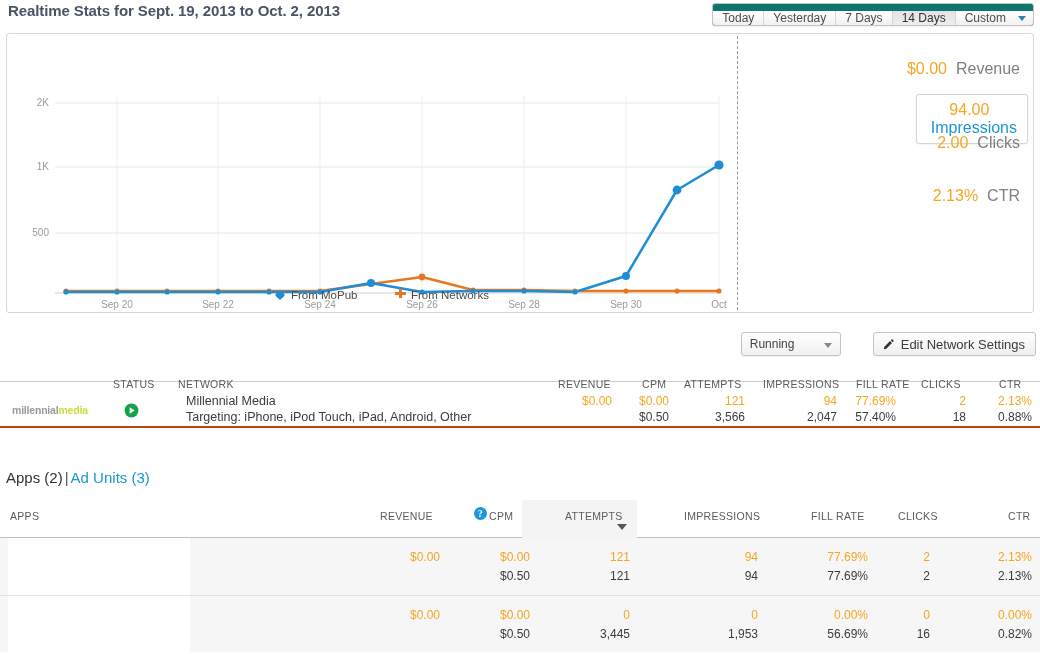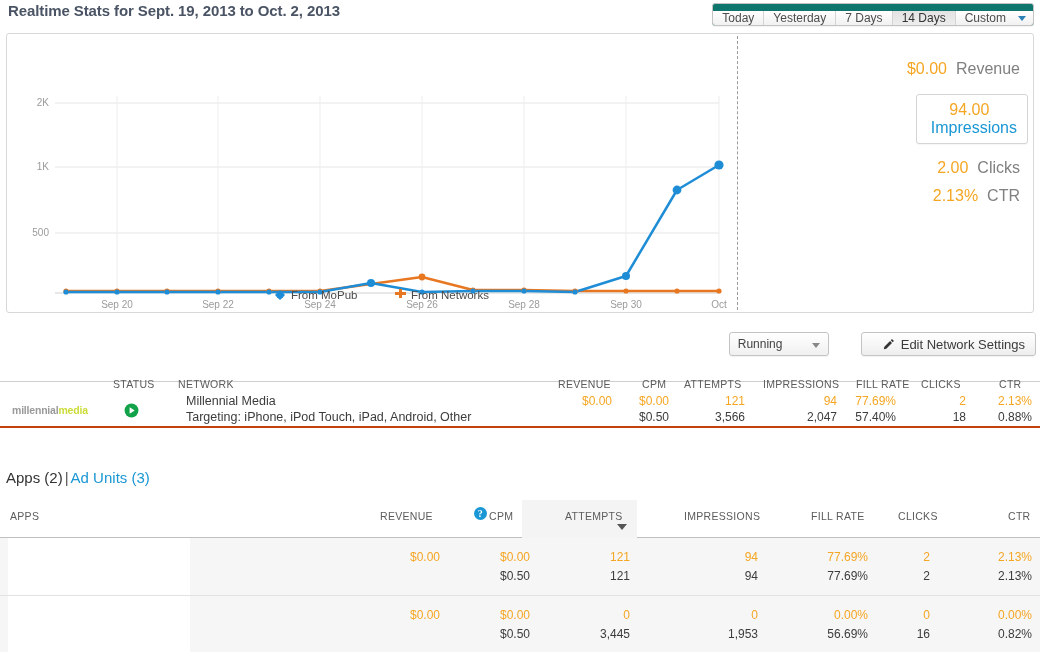--- a/index.html
+++ b/index.html
@@ -102,21 +102,21 @@
     width: 0; height: 0;
     border-left: 4px solid transparent;
     border-right: 4px solid transparent;
     border-top: 5px solid #888;
   }
   .edit-btn {
     margin-left: 10px; height: 24px;
     border: 1px solid #c4c4c4; border-radius: 3px;
     background: linear-gradient(#ffffff,#eeeeee);
     display: flex; align-items: center;
-    padding: 0 10px 0 20px;
+    padding: 0 10px 0 8px;
     font-size: 13px; color: #3b3b3b;
     box-shadow: 0 1px 1px rgba(0,0,0,.05);
   }
   .pencil { margin-right: 6px; display: flex; }
   .chk-wrap { display: flex; align-items: center; margin-left: 10px; font-size: 13px; color: #4a4a4a; }
   .chk {
     width: 13px; height: 13px; margin-right: 5px;
     border: 1px solid #888; background: #fff;
     display: flex; align-items: center; justify-content: center;
   }
@@ -298,21 +298,21 @@
 
     <div class="stats-panel">
       <div class="stat-line" style="top:26px;">
         <span class="stat-val">$0.00</span>
         <span class="stat-lbl">Revenue</span>
       </div>
       <div class="stat-line active" style="top:60px; right:6px;flex-direction:column;">
         <span class="stat-val">94.00</span>
         <span class="stat-lbl">Impressions</span>
       </div>
-      <div class="stat-line" style="top:125px;justify-content:space-between;">
+      <div class="stat-line" style="top:100px;justify-content:space-between;">
         <span class="stat-val">2.00</span>
         <span class="stat-lbl">Clicks</span>
       </div>
       <div class="stat-line" style="top:153px;">
         <span class="stat-val">2.13%</span>
         <span class="stat-lbl">CTR</span>
       </div>
     </div>
   </div>
 

